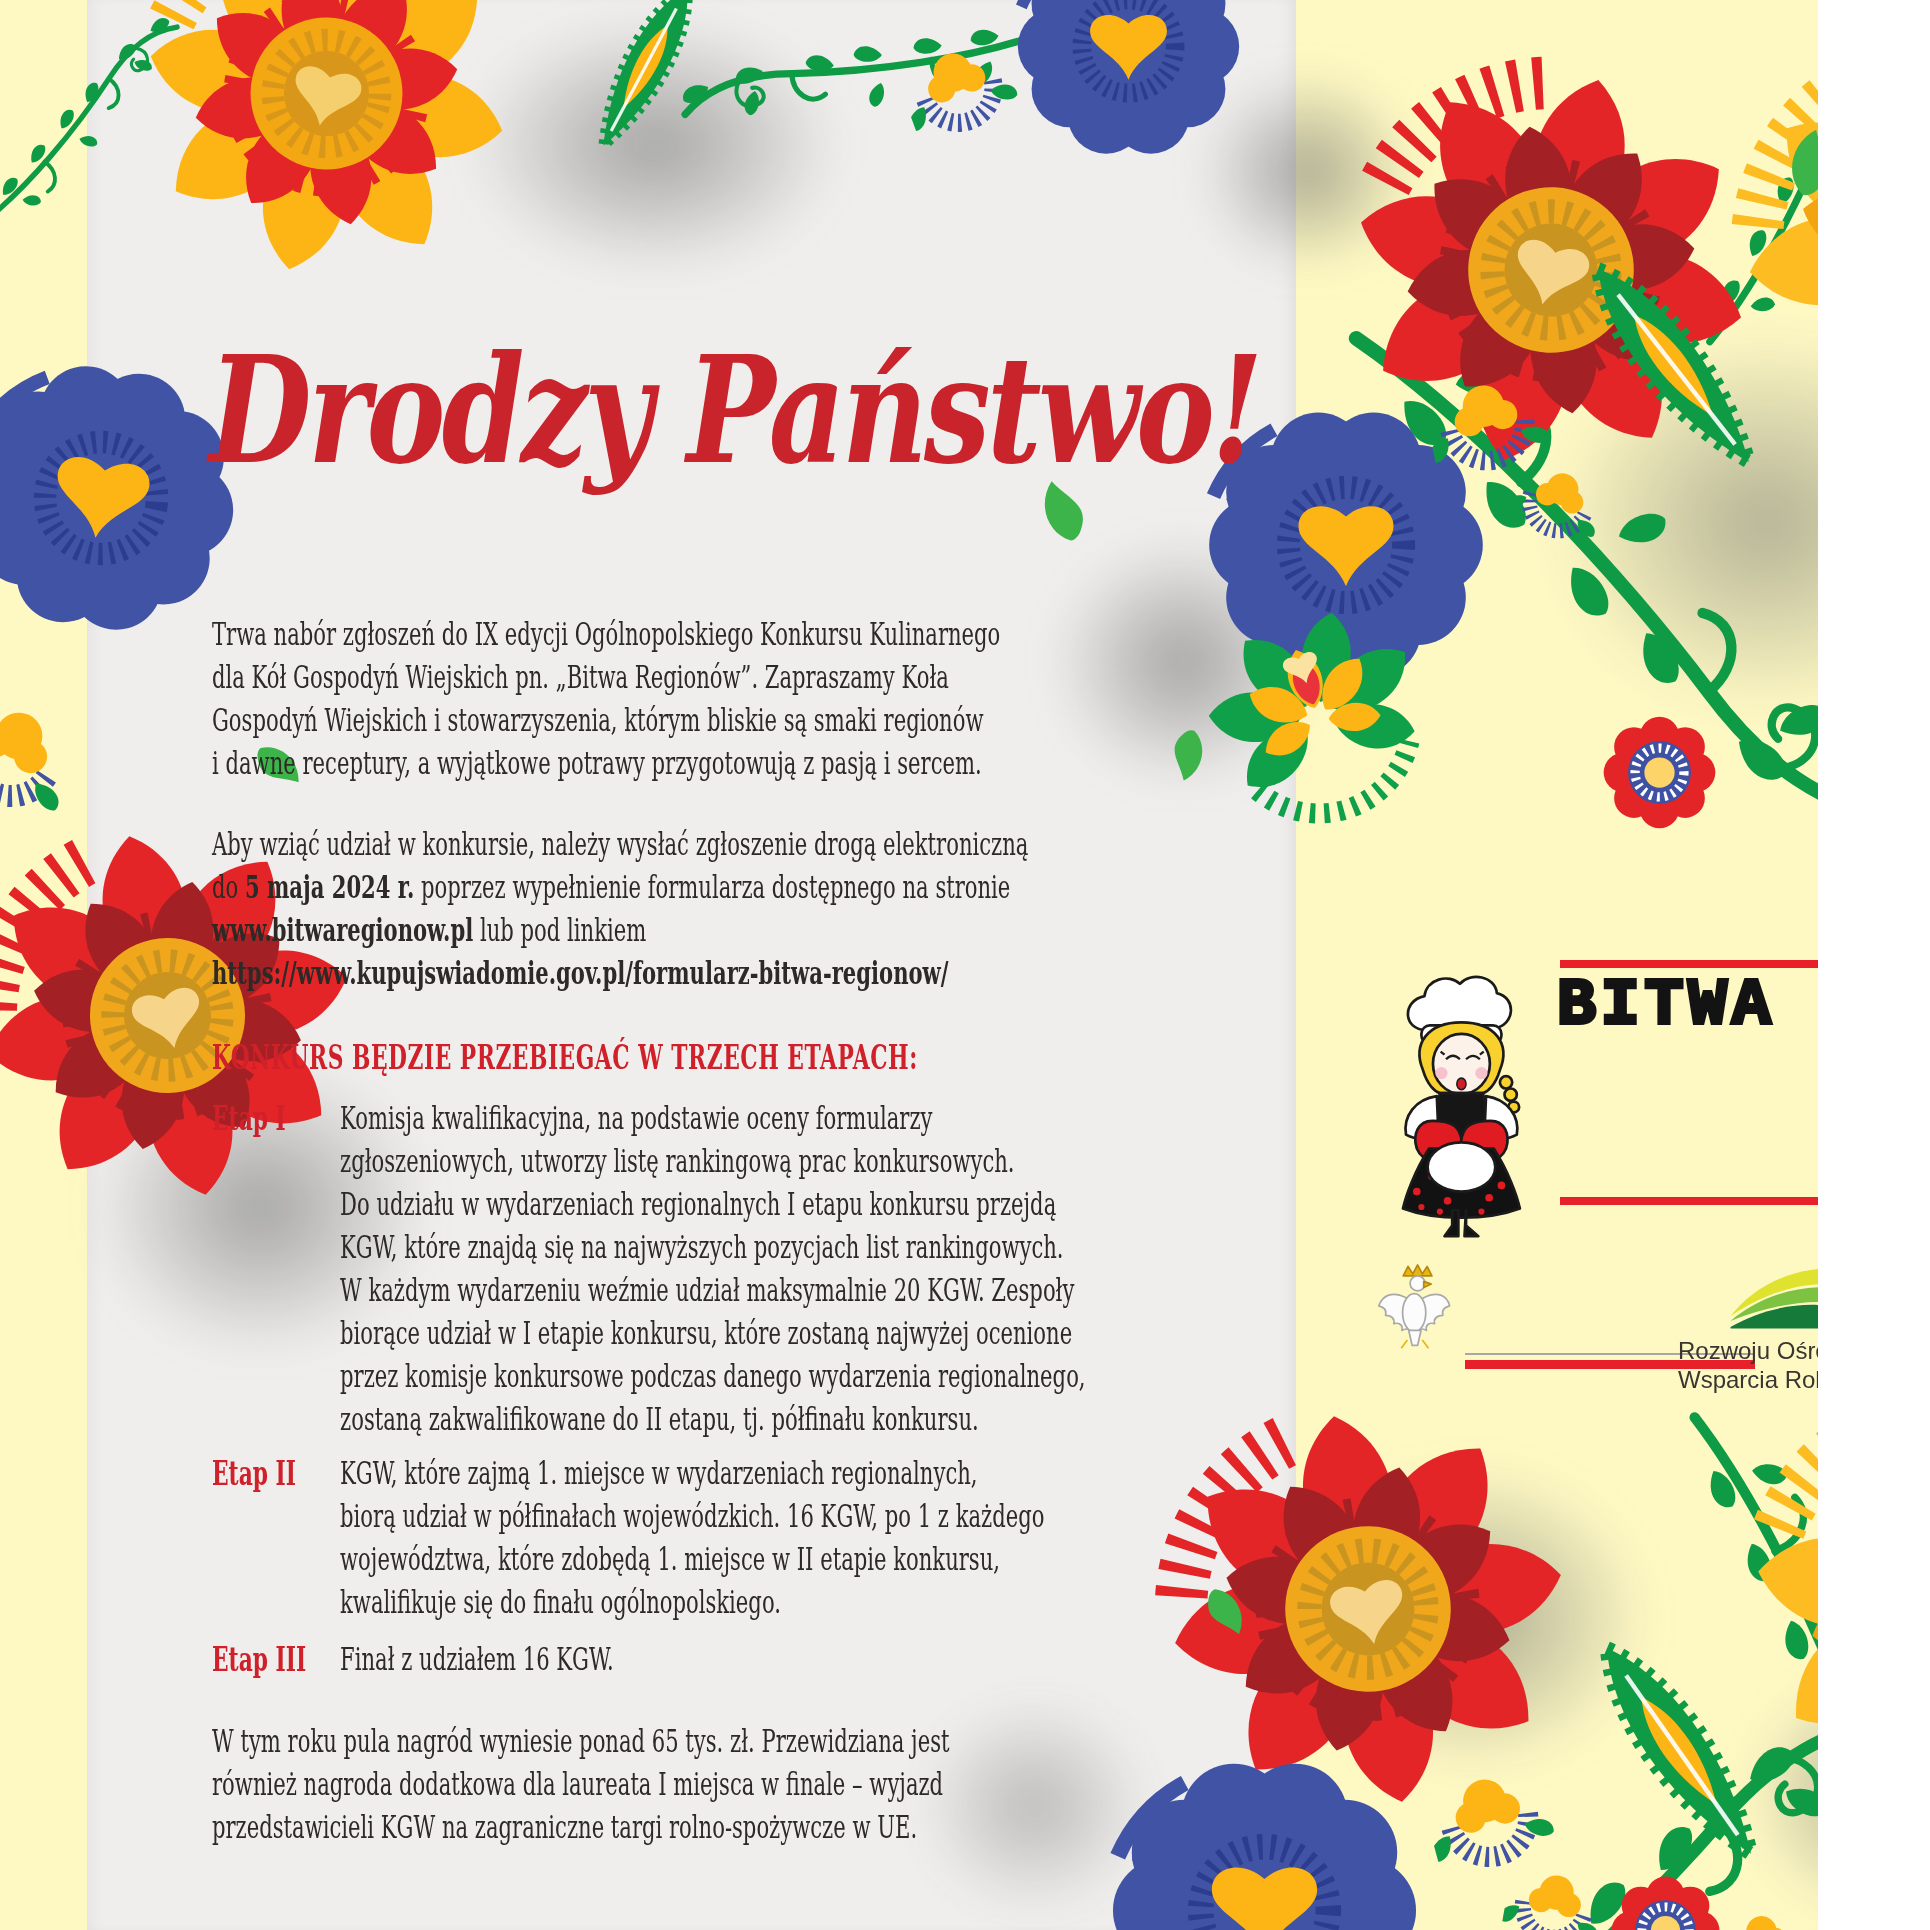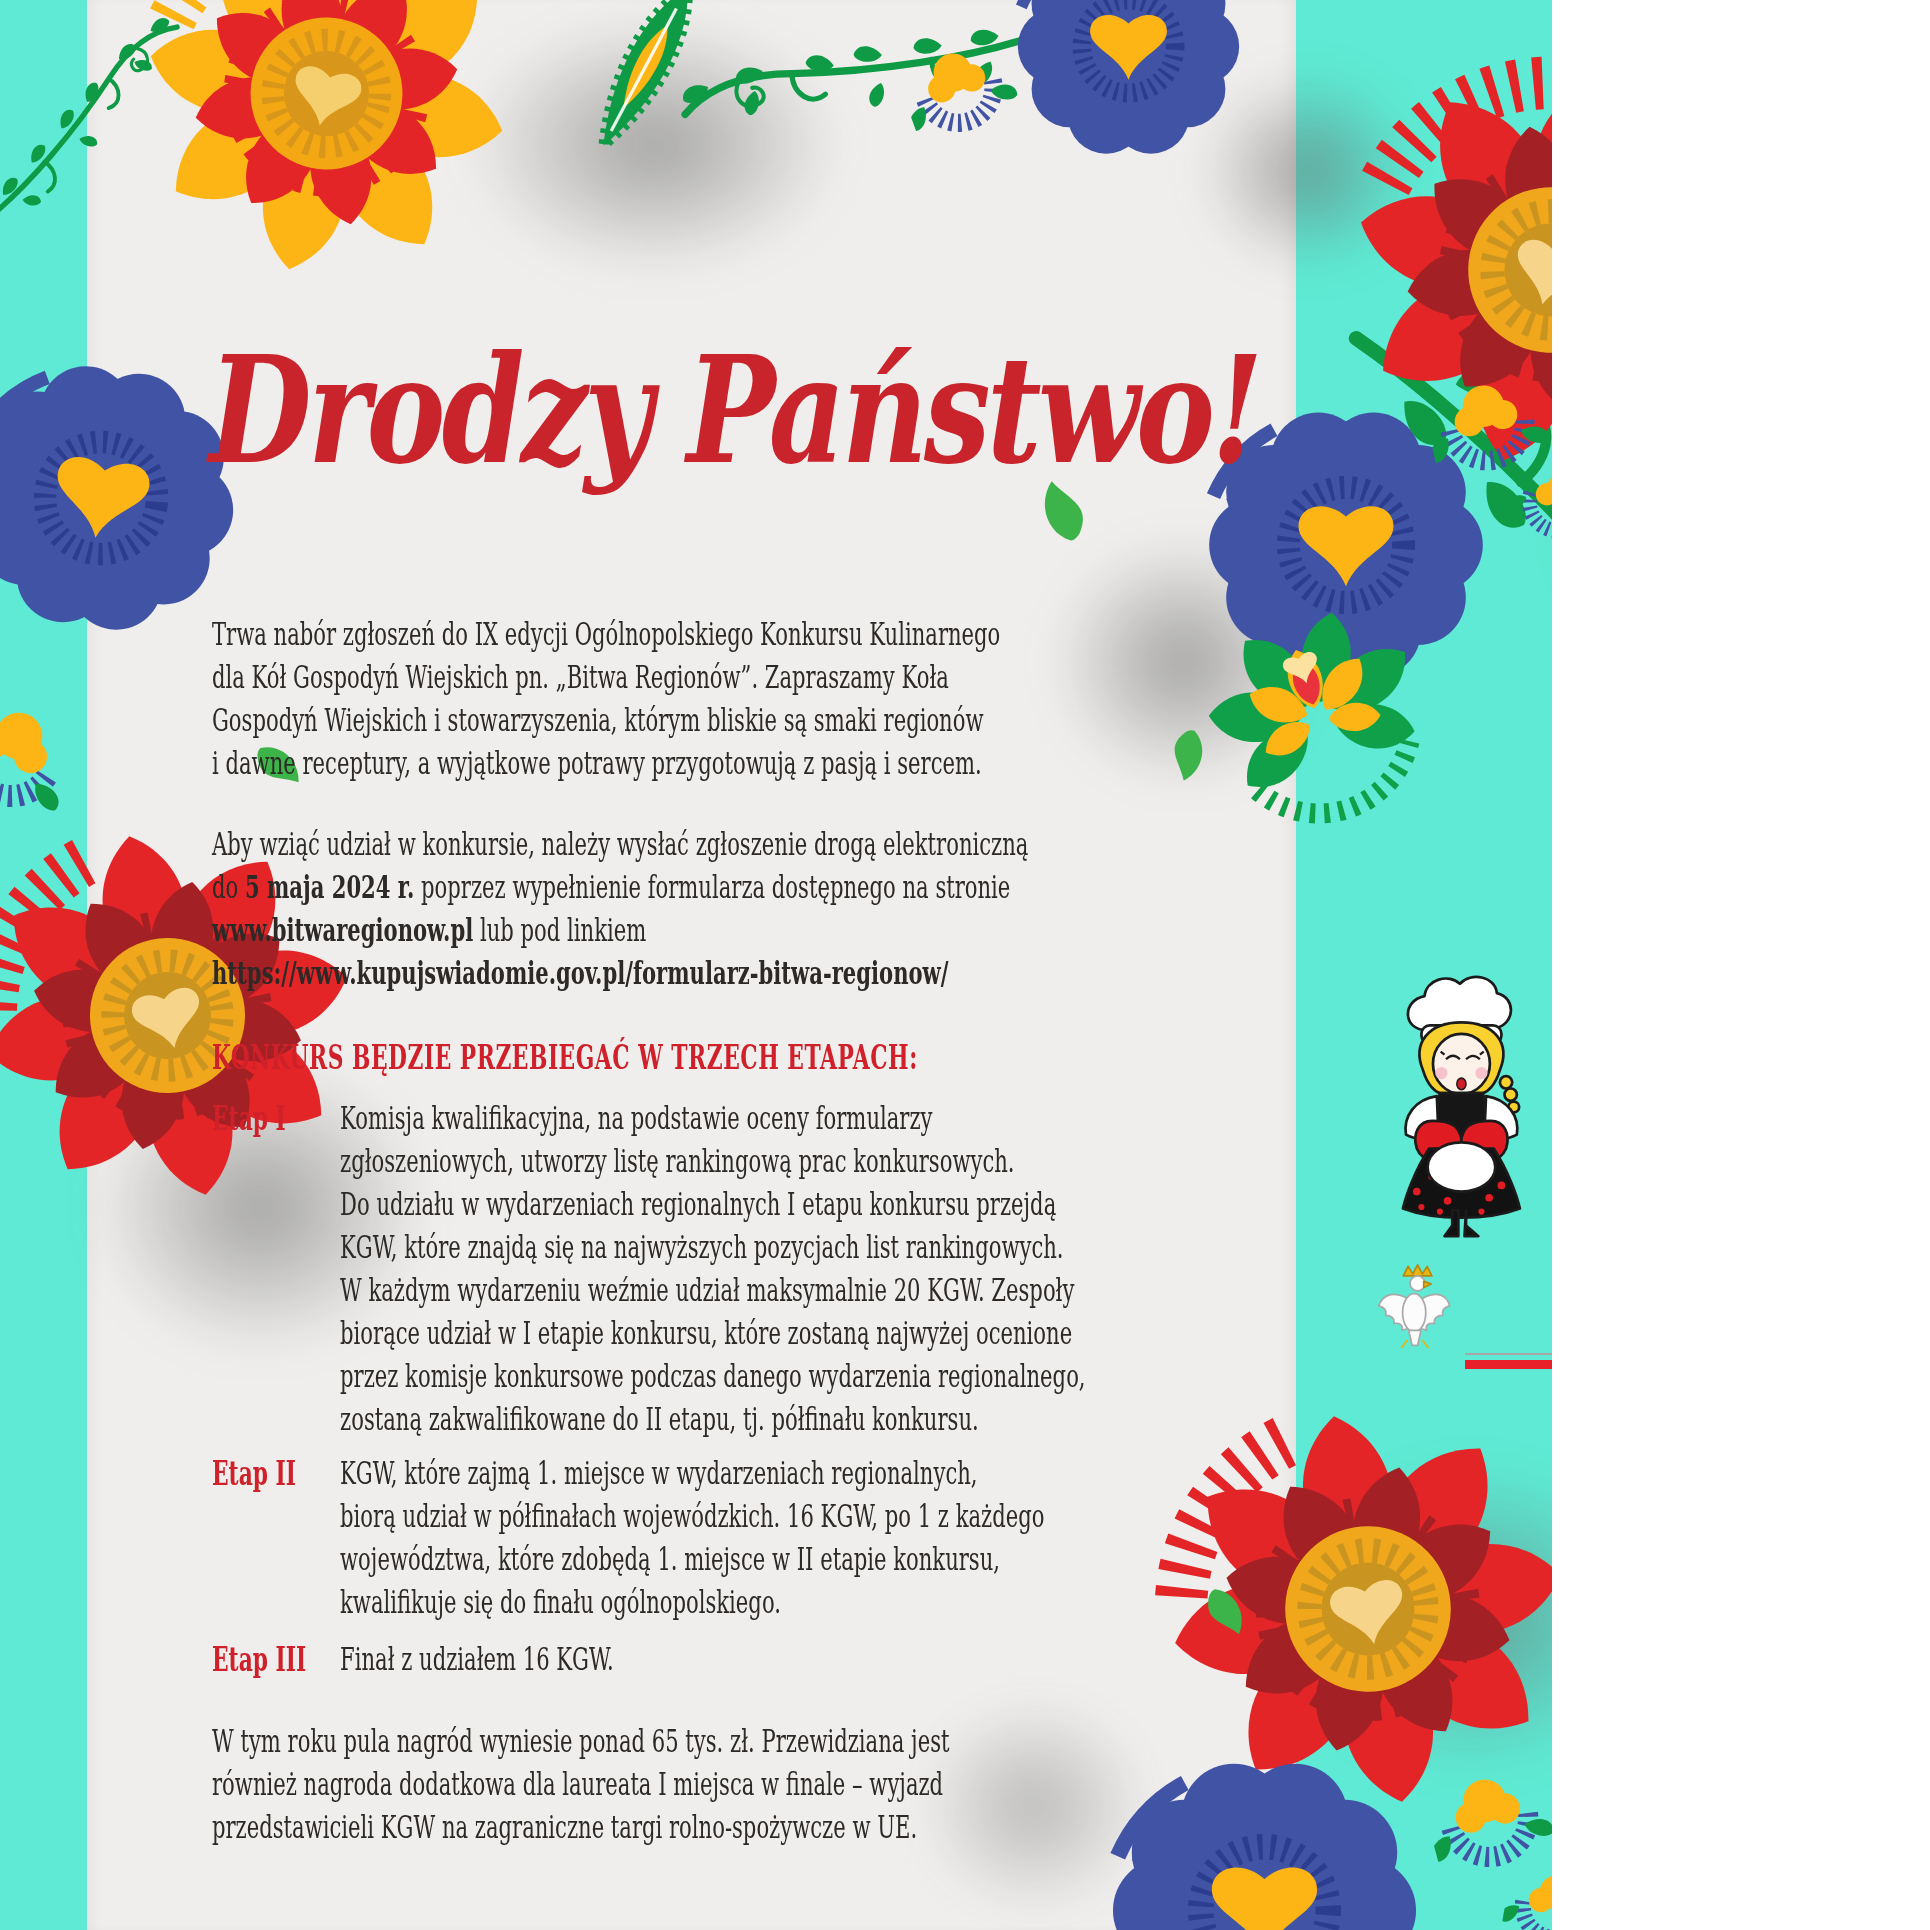--- a/index.html
+++ b/index.html
@@ -1,16 +1,16 @@
 <!DOCTYPE html>
 <html style="font-size:12.5px"><head>
 <meta charset="utf-8">
 <style>
   html,body{margin:0;padding:0;background:#ffffff;}
-  .canvas{position:relative;width:1552px;height:1930px;overflow:hidden;background:#5eead4;
+  .canvas{position:relative;width:1818px;height:1930px;overflow:hidden;background:#fef9c3;
           font-family:"DejaVu Serif",serif;}
   .panel{position:absolute;left:87px;top:0;width:1209px;height:1930px;background:#efeeec;
          box-shadow:inset -12.5px 0 17px -9.3px rgba(0,0,0,.07), inset 12.5px 0 17px -9.3px rgba(0,0,0,.05);}
   
   .blob{position:absolute;border-radius:50%;
         background:radial-gradient(closest-side, rgba(105,105,105,.55), rgba(105,105,105,0));
         filter:blur(20px);}
   
   .deco{position:absolute;overflow:visible;}
   

